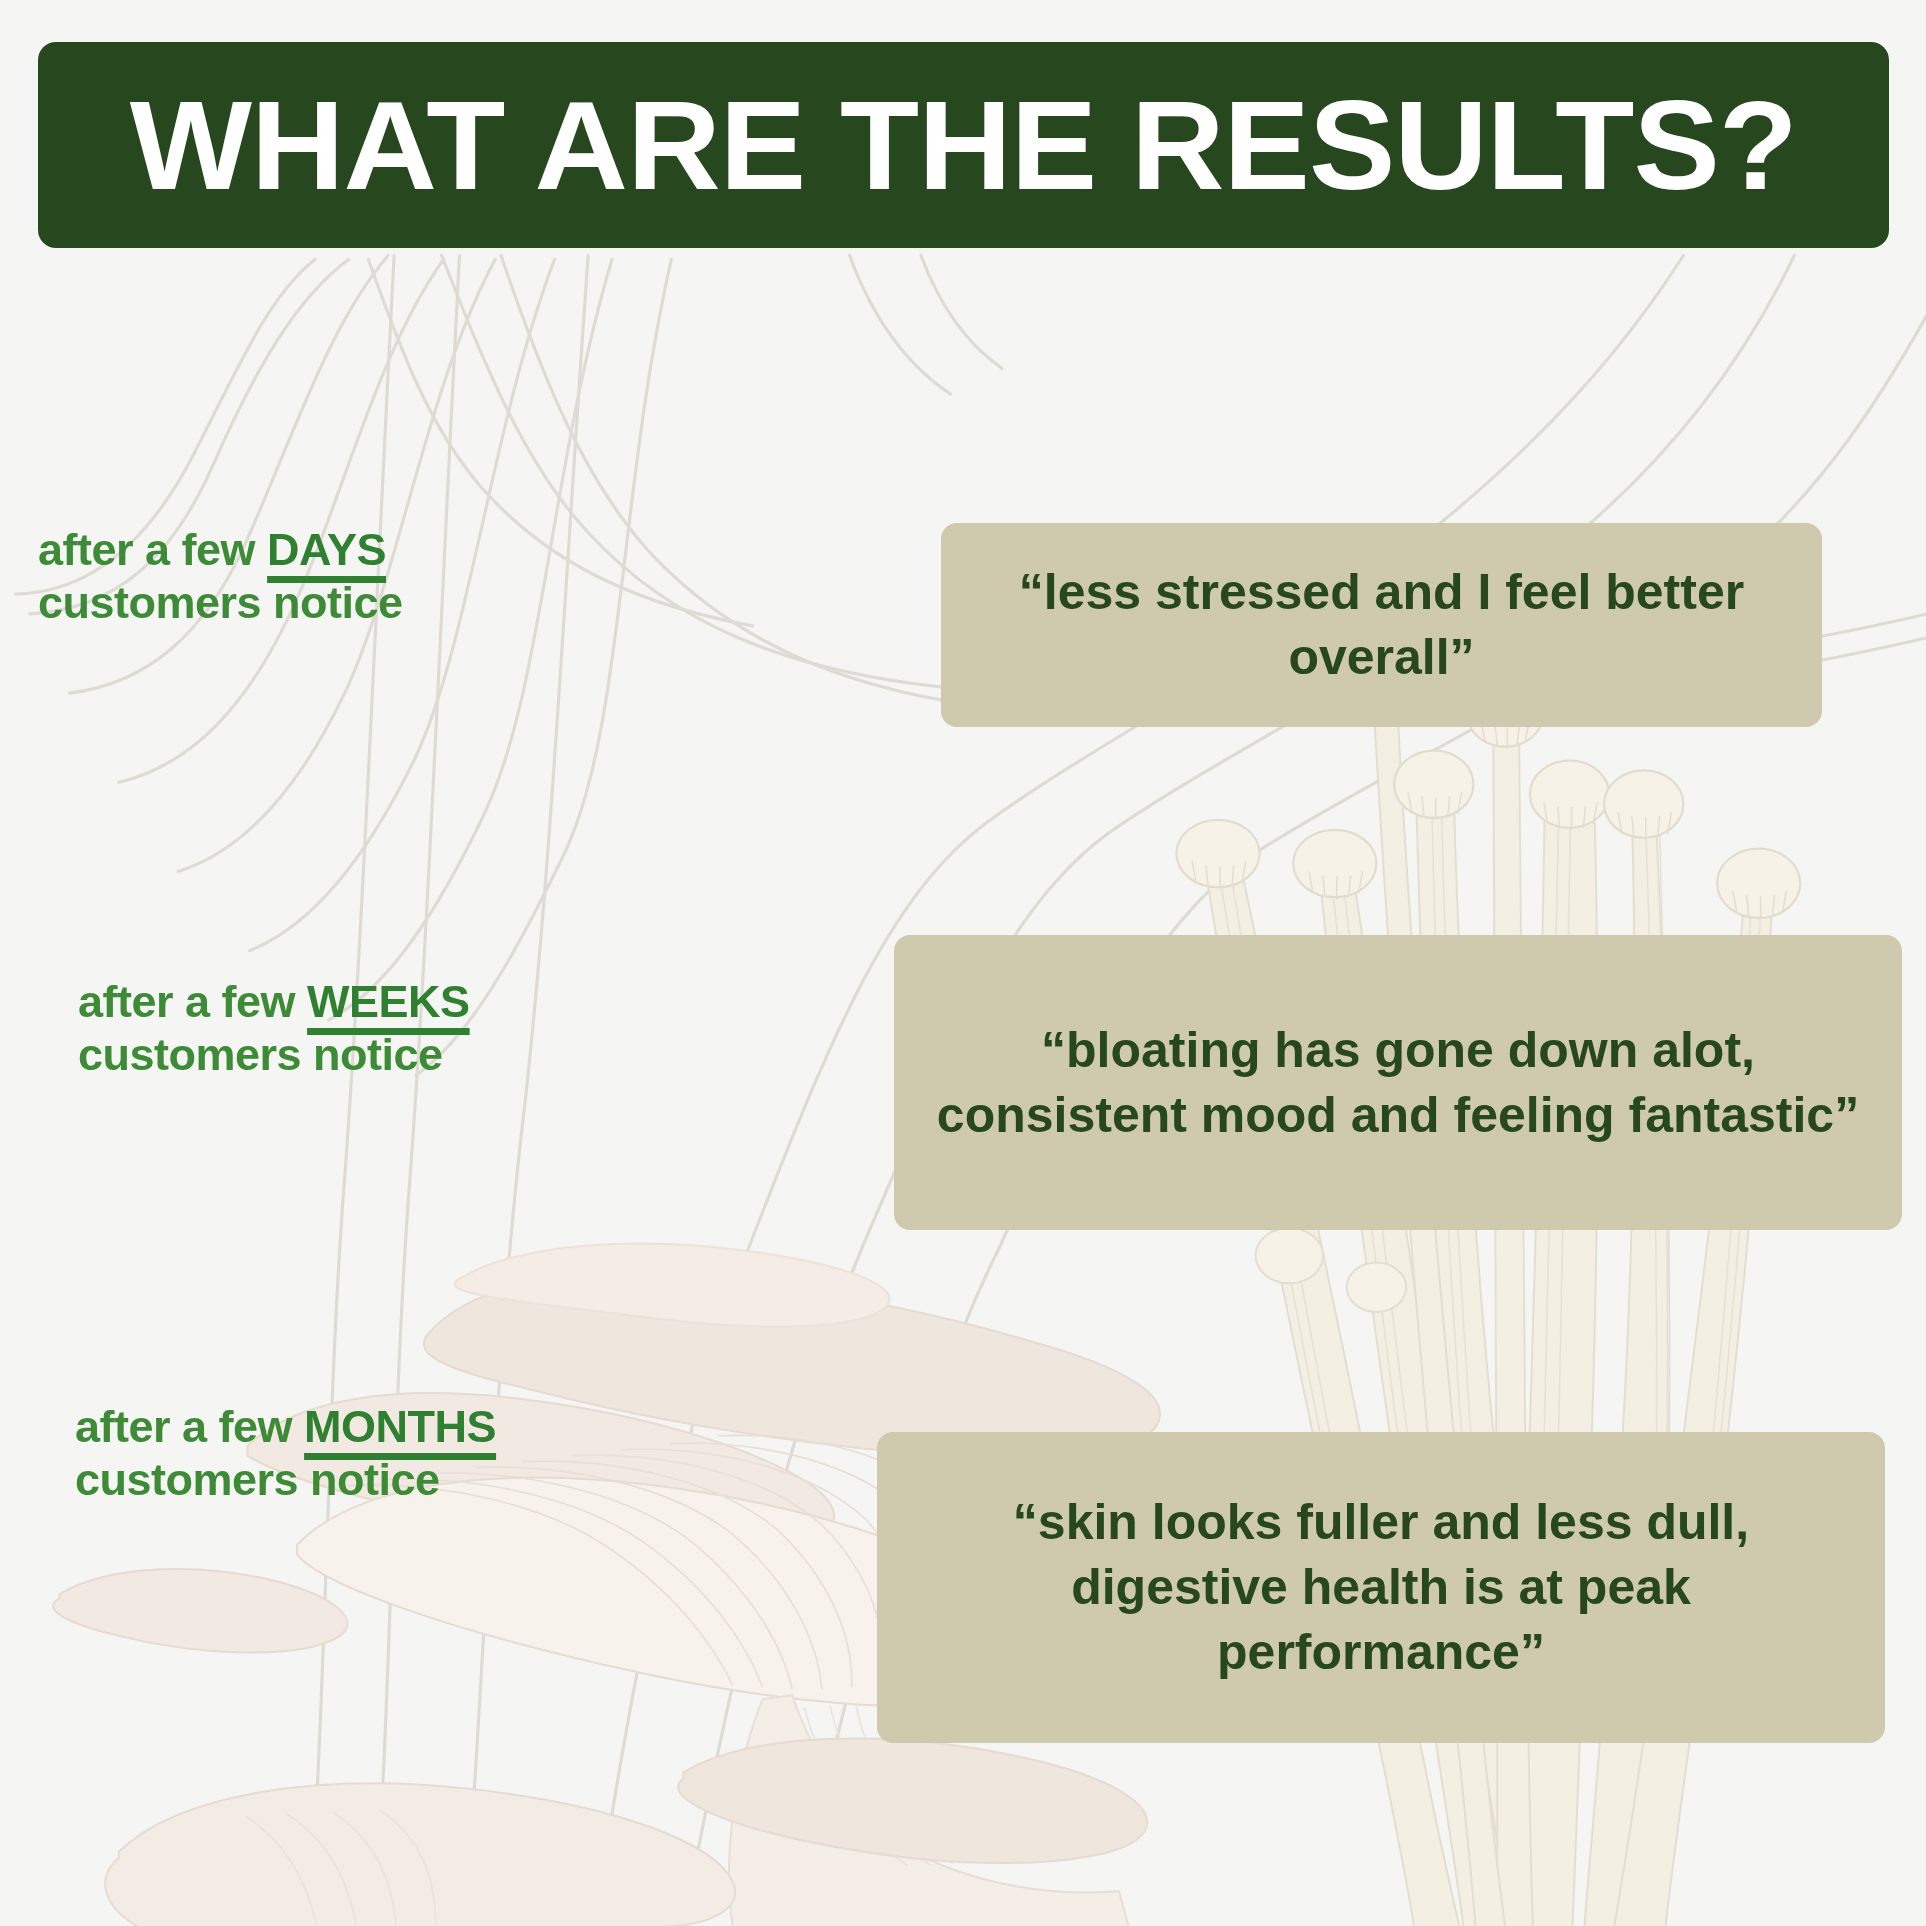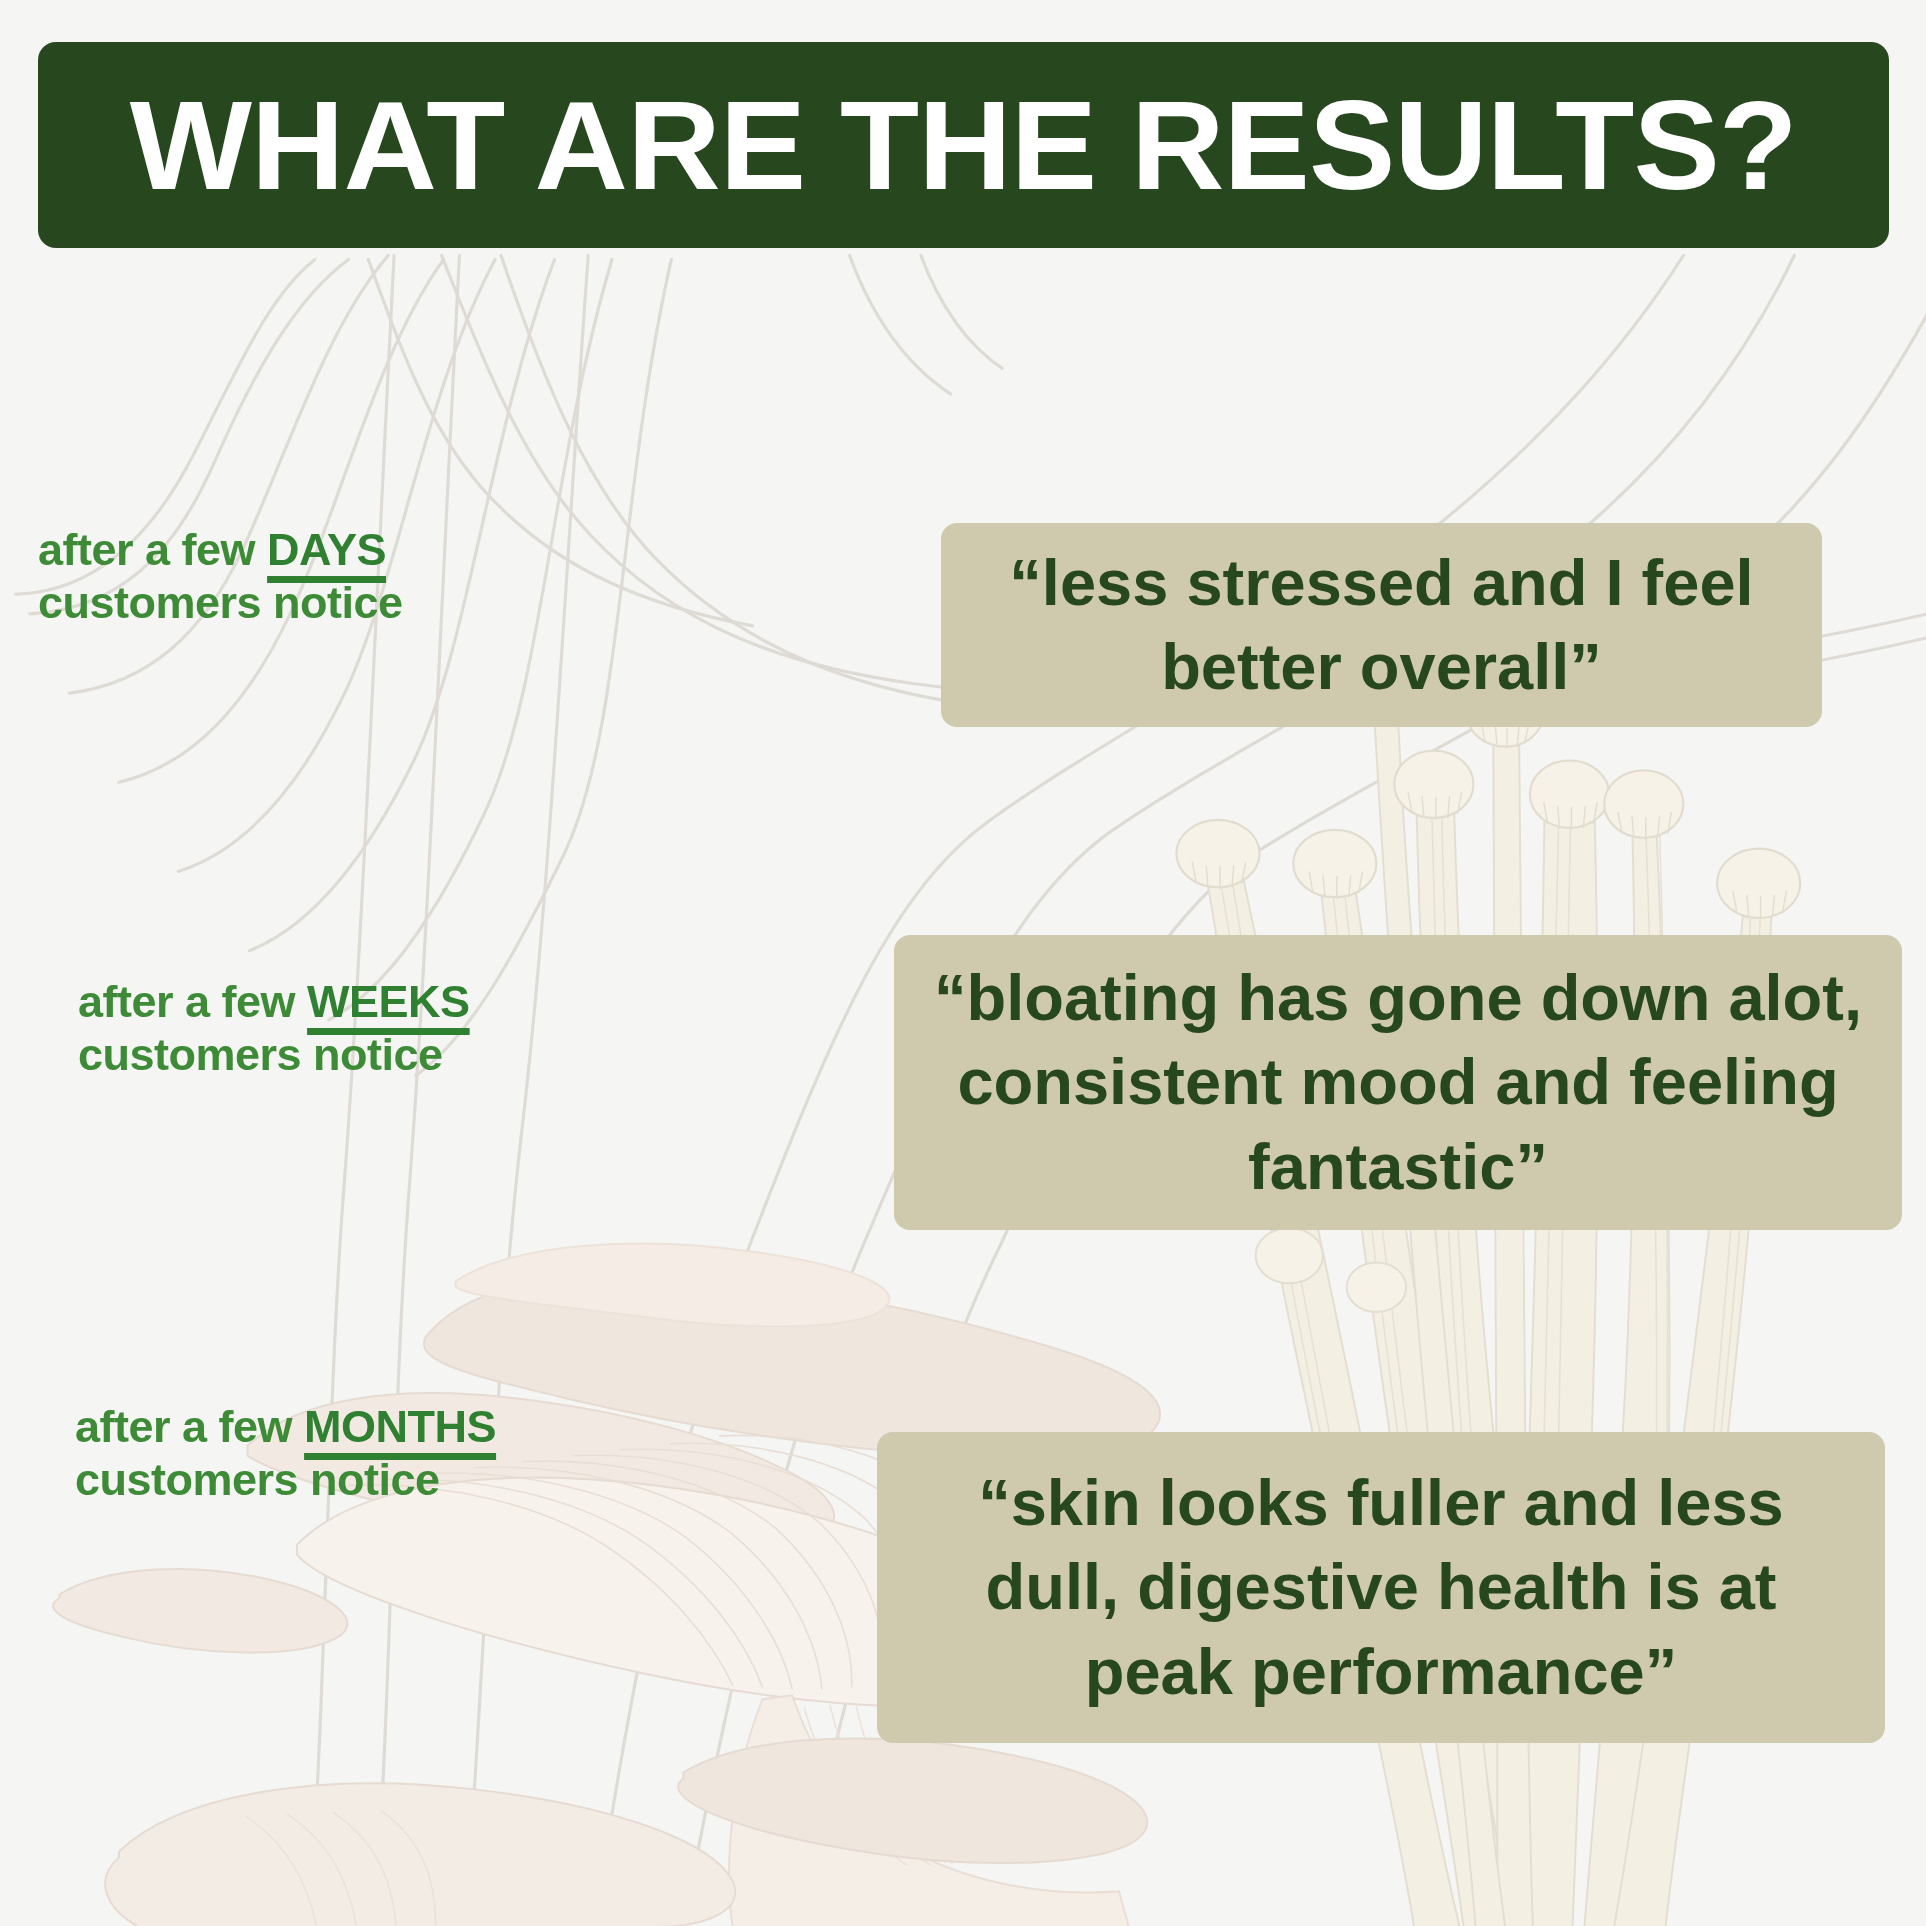--- a/index.html
+++ b/index.html
@@ -88,21 +88,21 @@
     border-radius: 16px;
     display: flex;
     align-items: center;
     justify-content: center;
     box-sizing: border-box;
   }
   .quote-text {
     font-family: "Liberation Sans", sans-serif;
     font-weight: bold;
     color: #27471f;
-    font-size: 65px;
+    font-size: 50px;
     line-height: 1.30;
     text-align: center;
     padding: 0 26px;
   }
 
   .card-1 { left: 941px; top: 523px;  width: 881px;  height: 204px; }
   .card-2 { left: 877px; top: 935px;  width: 1008px; height: 295px; margin-left: 17px; }
   .card-3 { left: 877px; top: 1432px; width: 1008px; height: 311px; }
 </style>
 </head>

